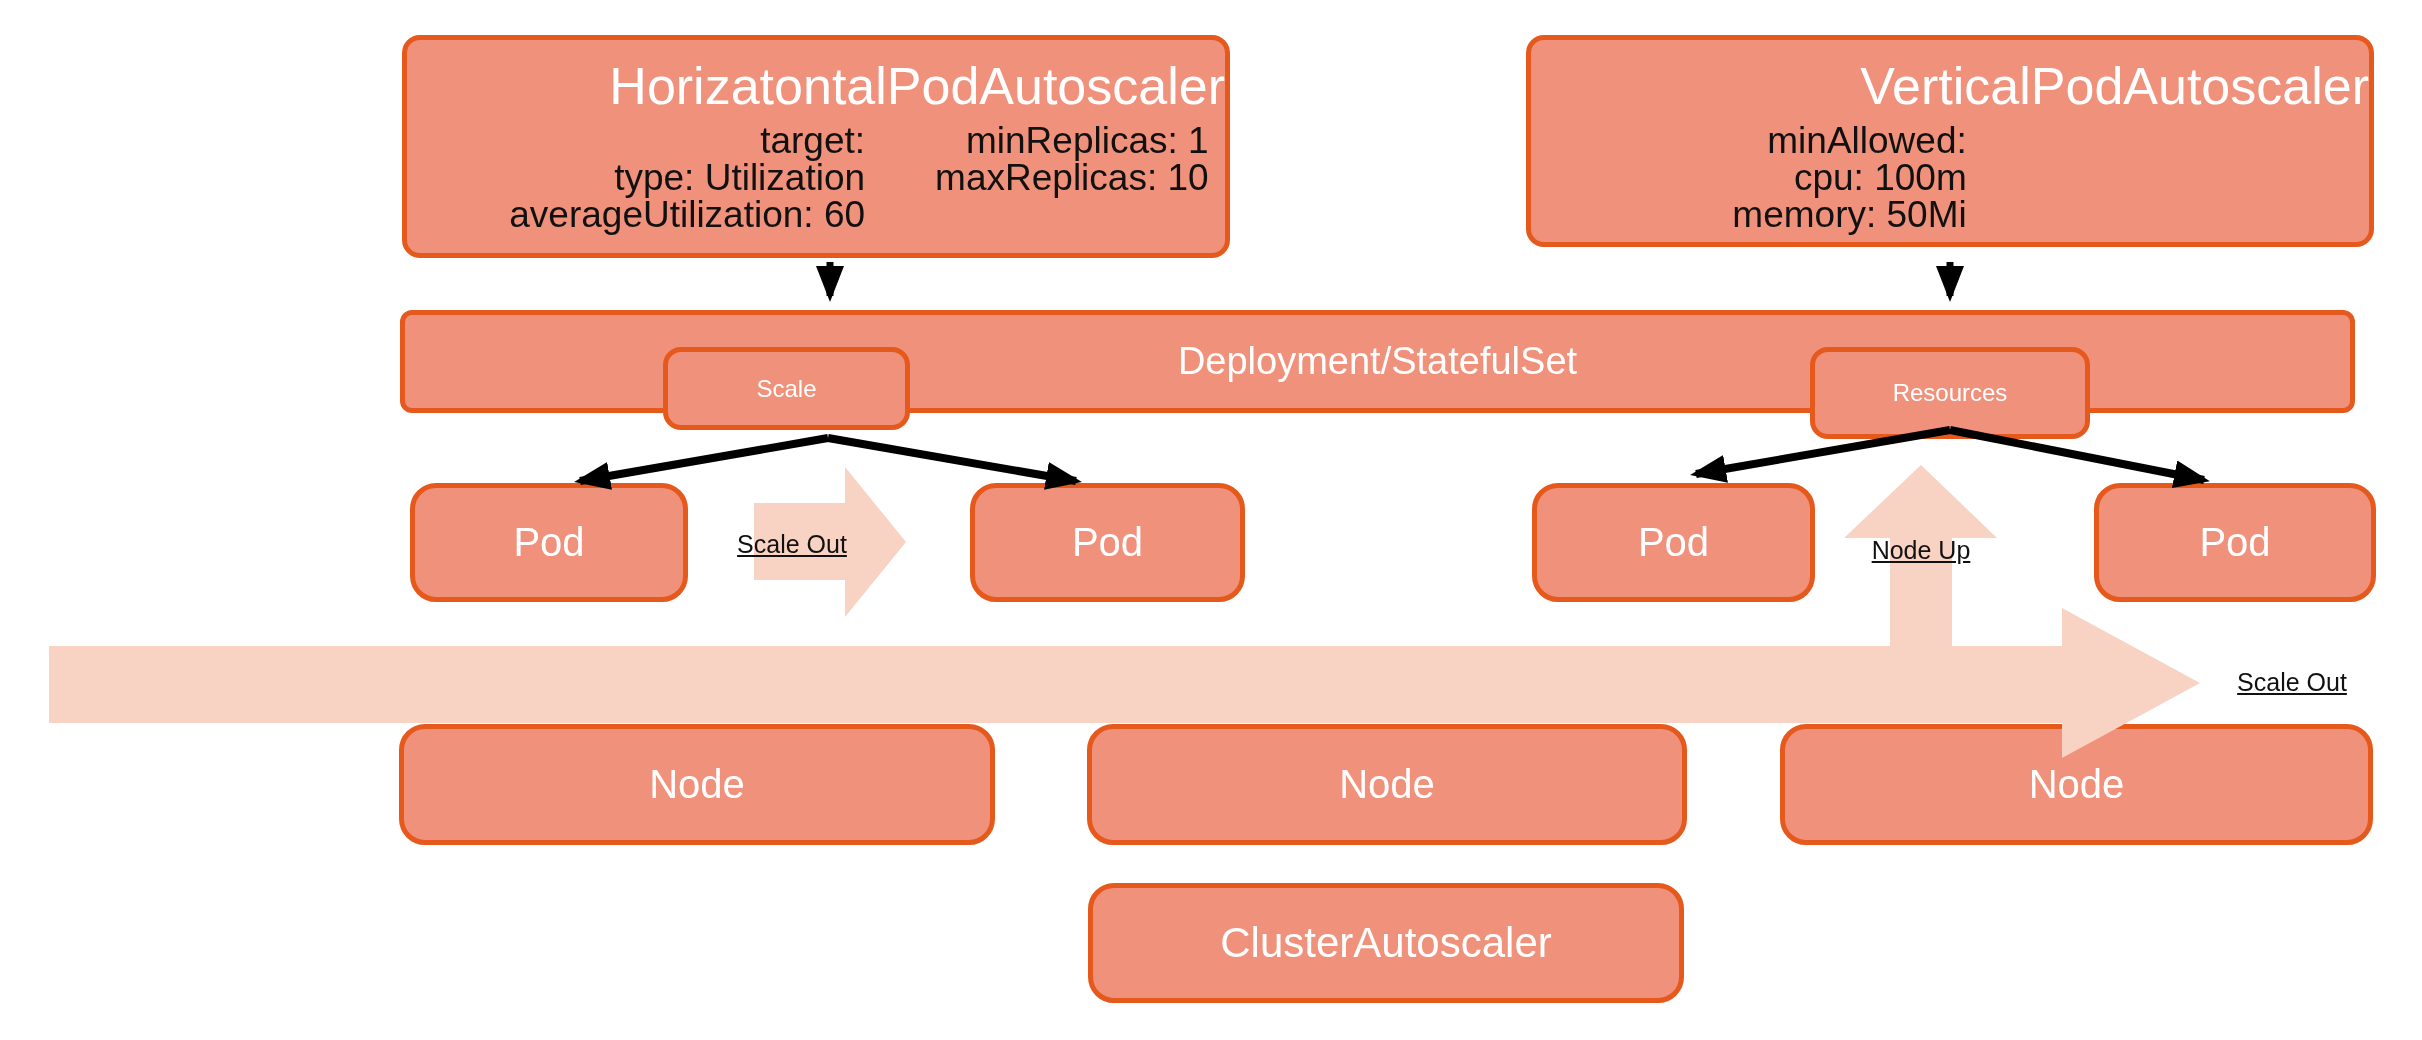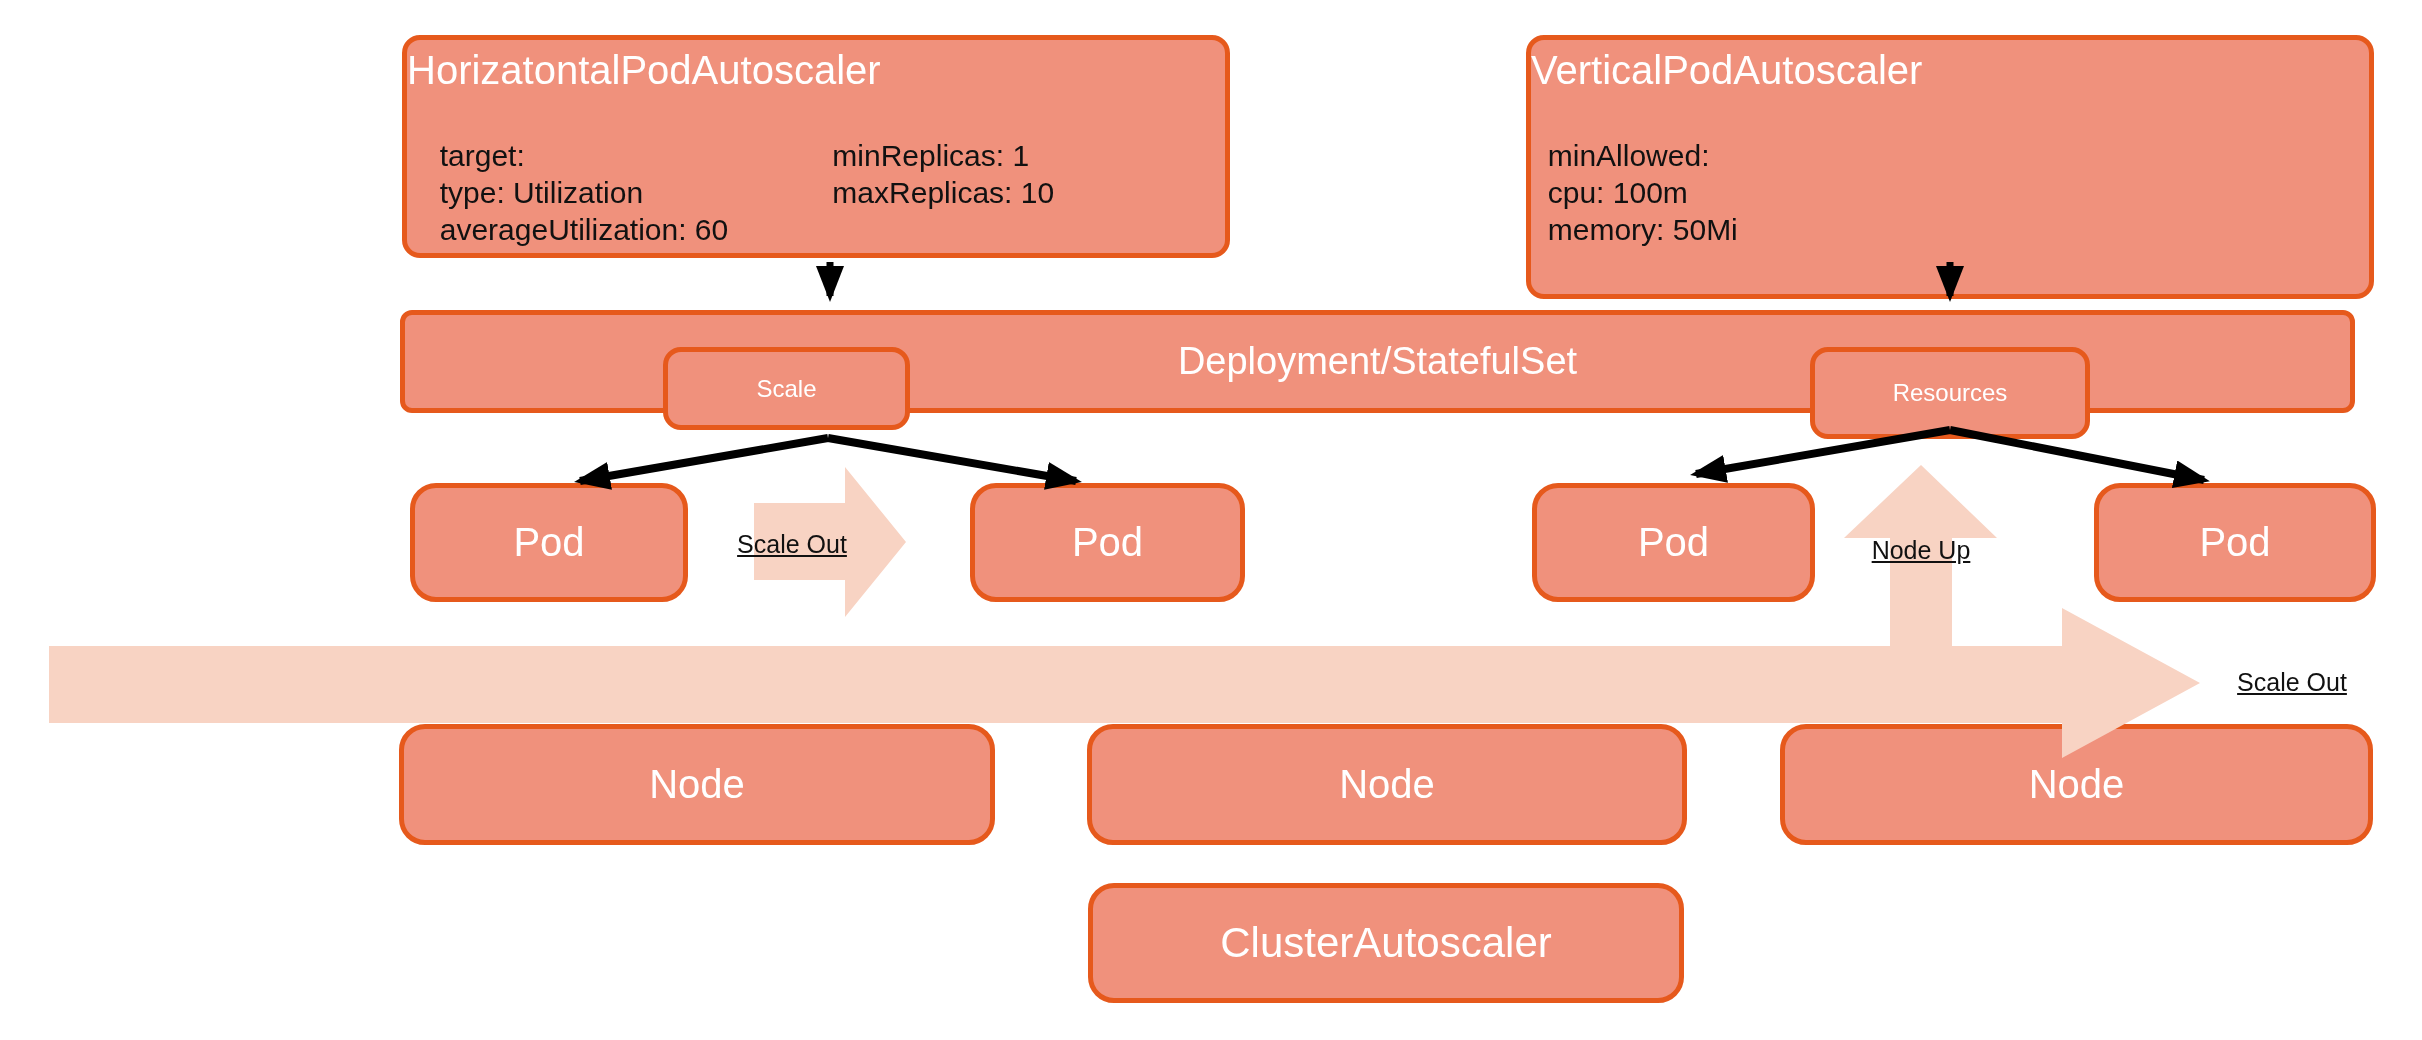--- a/index.html
+++ b/index.html
@@ -18,33 +18,33 @@
     border: 5px solid var(--box_border, #E6591C);
     color: var(--text_light, #ffffff);
   }
   .center {
     display: flex;
     align-items: center;
     justify-content: center;
   }
   .box-title {
     position: absolute;
-    top: 8px;
+    top: 16px;
     left: 0;
     width: 100%;
-    text-align: left;
-    font-size: 40px;
+    text-align: right;
+    font-size: 52px;
     color: var(--text_light, #ffffff);
     white-space: nowrap;
   }
   .cfg-col {
     position: absolute;
-    top: 97px;
-    text-align: left;
-    font-size: 30px;
+    top: 82px;
+    text-align: right;
+    font-size: 37px;
     line-height: 37px;
     color: var(--text_dark, #111111);
     white-space: nowrap;
   }
   .label-lg { font-size: 40px; white-space: nowrap; }
   .label-md { font-size: 24px; white-space: nowrap; }
   .flow-label {
     position: absolute;
     width: 220px;
     text-align: center;
@@ -73,21 +73,21 @@
       <div>target:</div>
       <div>type: Utilization</div>
       <div>averageUtilization: 60</div>
     </div>
     <div class="cfg-col" style="left:52%; width:46%;">
       <div>minReplicas: 1</div>
       <div>maxReplicas: 10</div>
     </div>
   </div>
 
-  <div class="box" style="left:1526px; top:35px; width:848px; height:264px; border-radius:18px;">
+  <div class="box" style="left:1526px; top:35px; width:848px; height:212px; border-radius:18px;">
     <div class="box-title">VerticalPodAutoscaler</div>
     <div class="cfg-col" style="left:2%; width:50%;">
       <div>minAllowed:</div>
       <div>cpu: 100m</div>
       <div>memory: 50Mi</div>
     </div>
   </div>
 
   <div class="box center" style="left:400px; top:310px; width:1955px; height:103px; border-radius:12px;">
     <span class="label-md" style="font-size:38px;">Deployment/StatefulSet</span>

